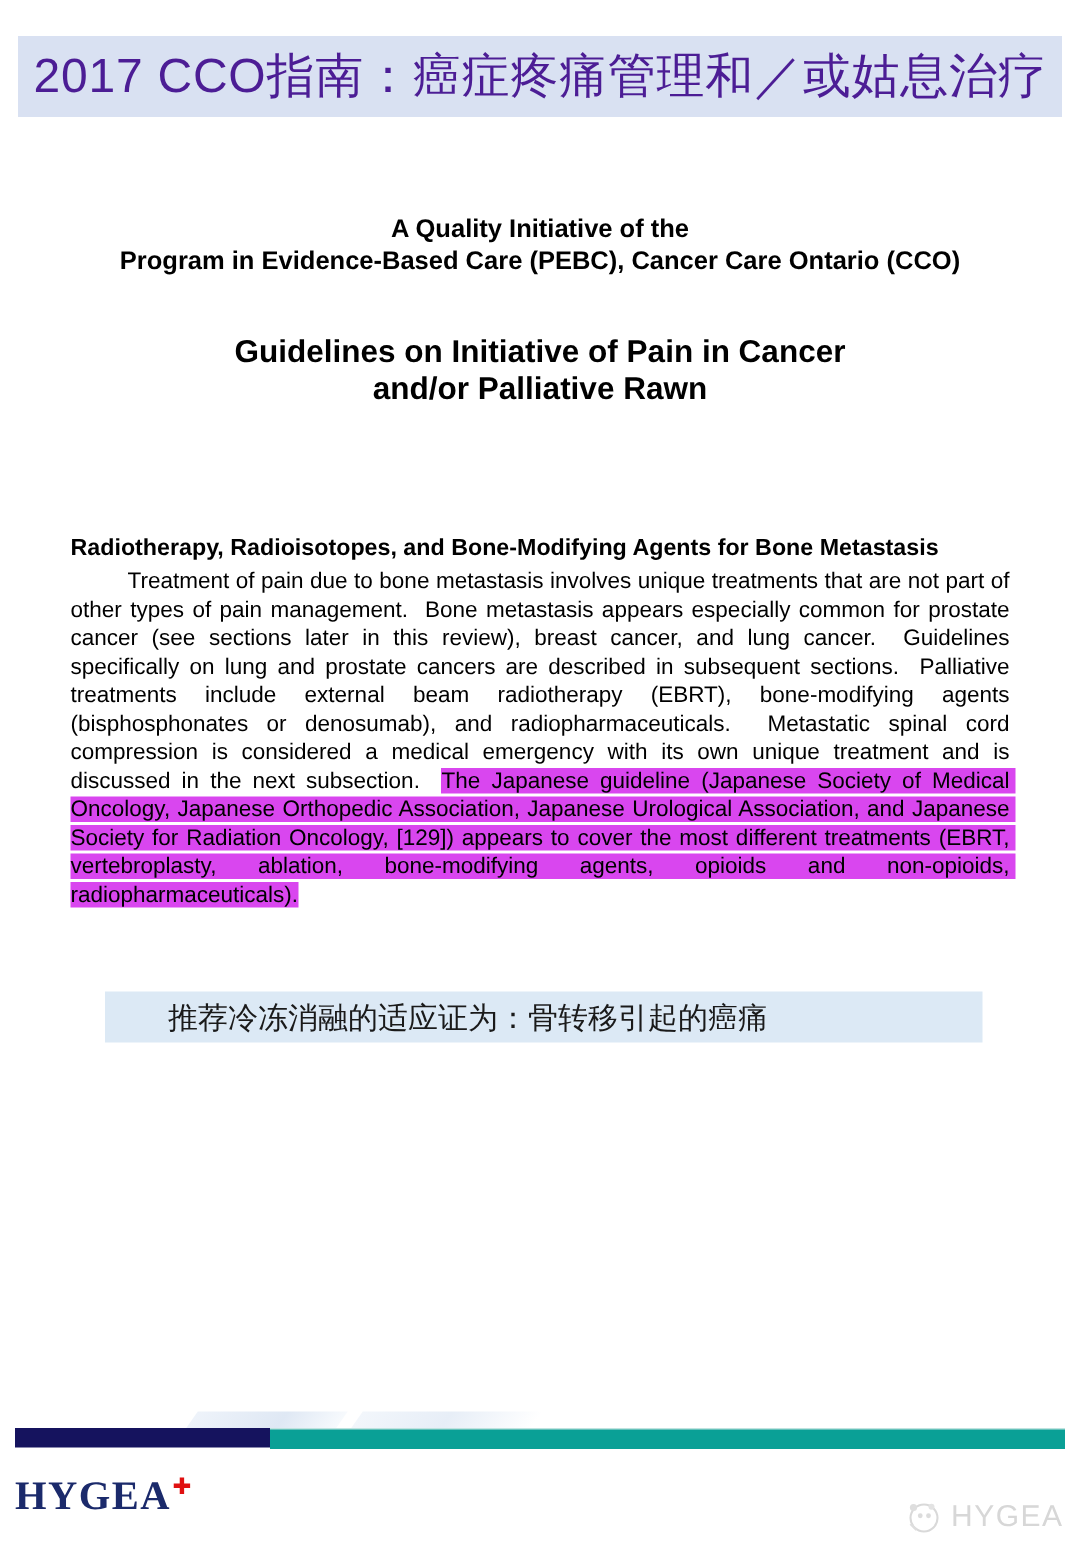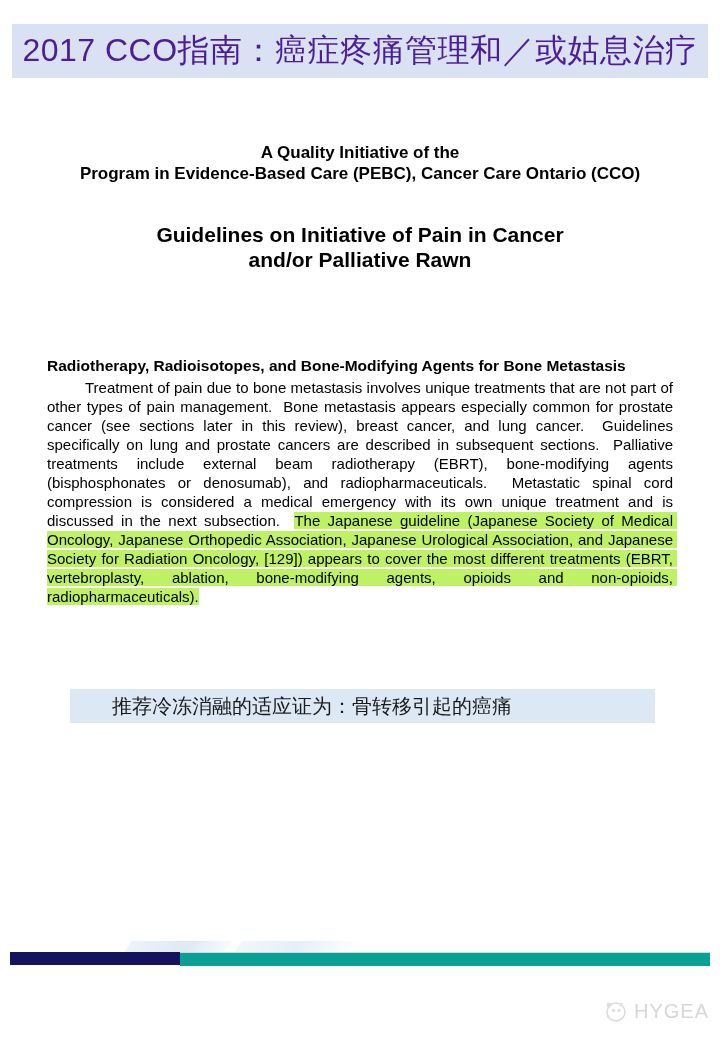--- a/index.html
+++ b/index.html
@@ -37,24 +37,24 @@
   .section-heading{
     position:absolute;left:47px;top:357px;width:626px;
     font-weight:bold;font-size:15.5px;
   }
   .body-paragraph{
     position:absolute;left:47px;top:378px;width:626px;
     font-size:15px;line-height:19px;text-align:justify;
     text-indent:38px;
     white-space:pre-wrap;
   }
-  .hl{background:#bef264;margin-top:12px;}
+  .hl{background:#d946ef;margin-top:12px;}
   
   .callout-bar{
-    position:absolute;left:70px;top:689px;width:585px;height:34px;
+    position:absolute;left:70px;top:661px;width:585px;height:34px;
     background:#dce9f5;
     display:flex;align-items:center;
   }
   .callout-bar .callout-text{
     font-size:20px;color:#1a1a1a;padding-left:42px;white-space:nowrap;
   }
   
   .deco-shape-a{
     position:absolute;left:128px;top:941px;width:100px;height:11px;
     background:linear-gradient(90deg,#eef3fa 0%,#dfe8f4 60%,#f7fafd 100%);
@@ -117,20 +117,21 @@
 
   <div class="callout-bar">
     <span class="callout-text">推荐冷冻消融的适应证为：骨转移引起的癌痛</span>
   </div>
 
   <div class="deco-shape-a"></div>
   <div class="deco-shape-b"></div>
   <div class="footer-bar-navy"></div>
   <div class="footer-bar-teal"></div>
 
+  <div class="brand-logo"><span>HYGEA</span><span class="cross">✚</span></div>
 
   <div class="watermark">
     <svg class="wm-icon" viewBox="0 0 26 26">
       <circle cx="14" cy="14" r="9" fill="none" stroke="#d9d9d9" stroke-width="1.4"></circle>
       <circle cx="7" cy="7" r="2.4" fill="#dedede"></circle>
       <circle cx="19" cy="6.5" r="2.0" fill="#e3e3e3"></circle>
       <circle cx="11.5" cy="12.5" r="1.6" fill="#dcdcdc"></circle>
       <circle cx="17" cy="12.5" r="1.6" fill="#dcdcdc"></circle>
       <path d="M5 18 L9 22" stroke="#dedede" stroke-width="1.6" fill="none"></path>
     </svg>

